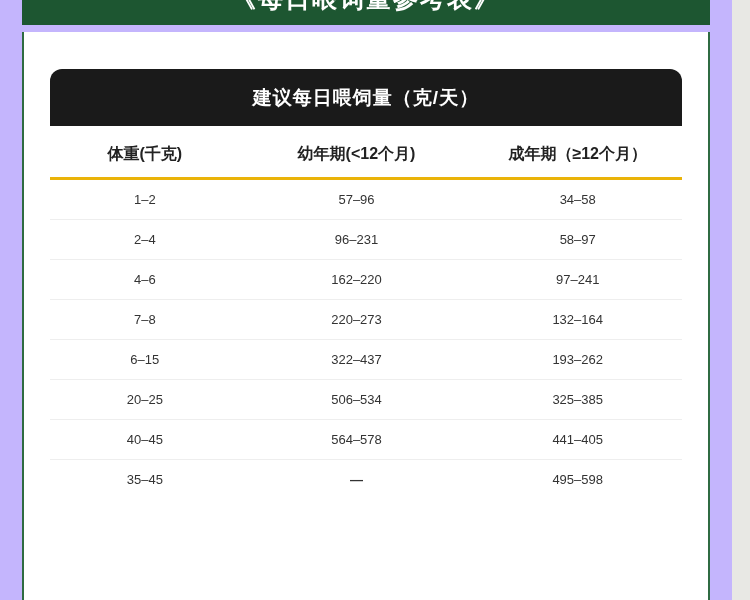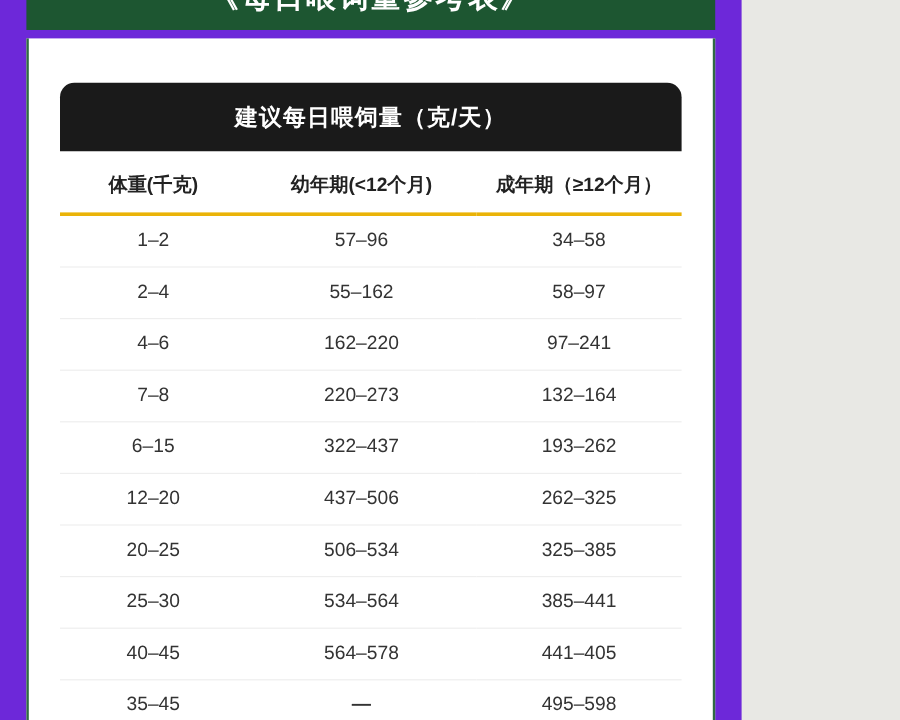--- a/index.html
+++ b/index.html
@@ -3,24 +3,24 @@
 <meta charset="utf-8">
 <style>
   html, body {
     margin: 0;
     padding: 0;
     background: #e8e8e4;
     font-family: "Liberation Sans", sans-serif;
   }
   .page {
     position: relative;
-    width: 618px;
+    width: 732px;
     height: 600px;
     overflow: hidden;
-    background: #6d28d9;
+    background: #c4b5fd;
     text-decoration: underline;
   }
   
   .banner {
     position: absolute;
     top: 0;
     left: 22px;
     right: 22px;
     height: 25px;
     background: #1d5631;
@@ -82,21 +82,21 @@
   }
   table.feed th {
     font-size: 16px;
     font-weight: bold;
     color: #222222;
     padding: 16px 0 12px 0;
     text-align: center;
     border-bottom: 3px solid #eab308;
   }
   table.feed td {
-    font-size: 16px;
+    font-size: 13px;
     color: #333333;
     text-align: center;
     padding: 12px 0;
     border-bottom: 1px solid #eeeeee;
   }
   table.feed tbody tr:last-child td {
     border-bottom: none;
   }
   .col-0 { width: 30%; }
   .col-1 { width: 37%; }
@@ -130,52 +130,42 @@
           </tr>
         </thead>
         <tbody>
           <tr>
             <td>1–2</td>
             <td>57–96</td>
             <td>34–58</td>
           </tr>
           <tr>
             <td>2–4</td>
-            <td>55–162</td>
+            <td>96–231</td>
             <td>58–97</td>
           </tr>
           <tr>
             <td>4–6</td>
             <td>162–220</td>
             <td>97–241</td>
           </tr>
           <tr>
             <td>7–8</td>
             <td>220–273</td>
             <td>132–164</td>
           </tr>
           <tr>
             <td>6–15</td>
             <td>322–437</td>
             <td>193–262</td>
           </tr>
           <tr>
-            <td>12–20</td>
-            <td>437–506</td>
-            <td>262–325</td>
-          </tr>
-          <tr>
             <td>20–25</td>
             <td>506–534</td>
             <td>325–385</td>
-          </tr>
-          <tr>
-            <td>25–30</td>
-            <td>534–564</td>
-            <td>385–441</td>
           </tr>
           <tr>
             <td>40–45</td>
             <td>564–578</td>
             <td>441–405</td>
           </tr>
           <tr>
             <td>35–45</td>
             <td class="dash">—</td>
             <td>495–598</td>

